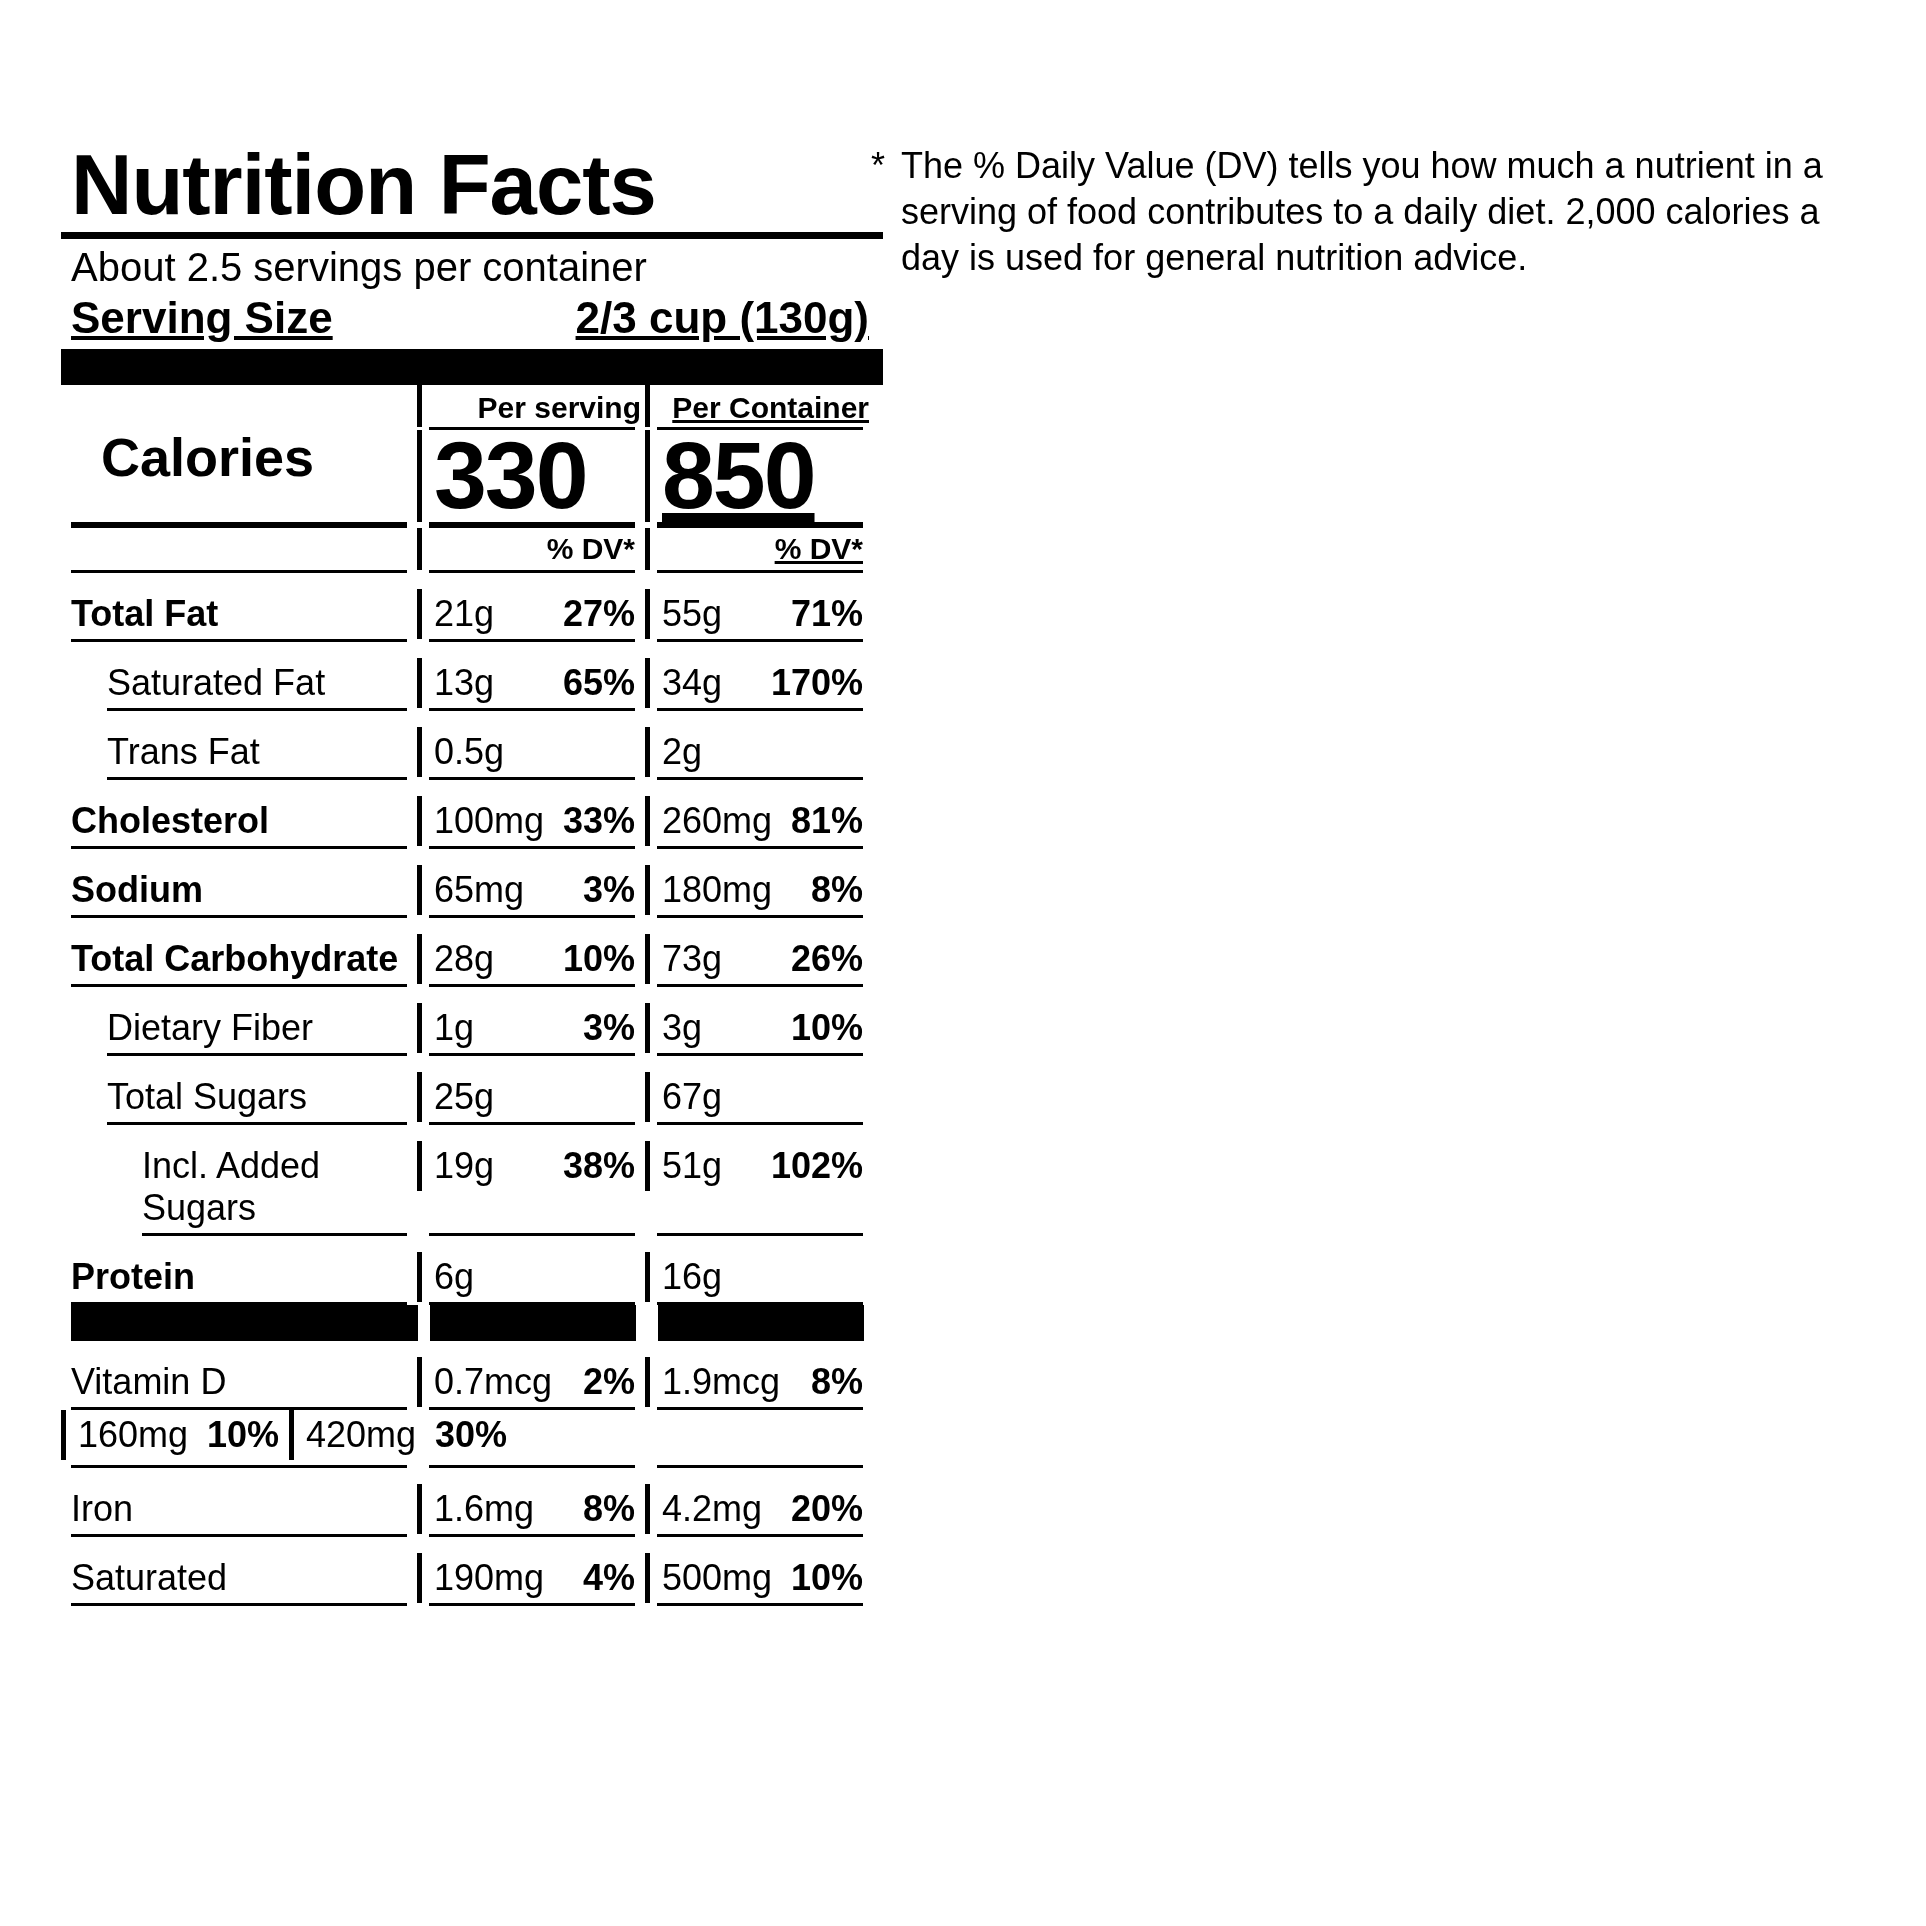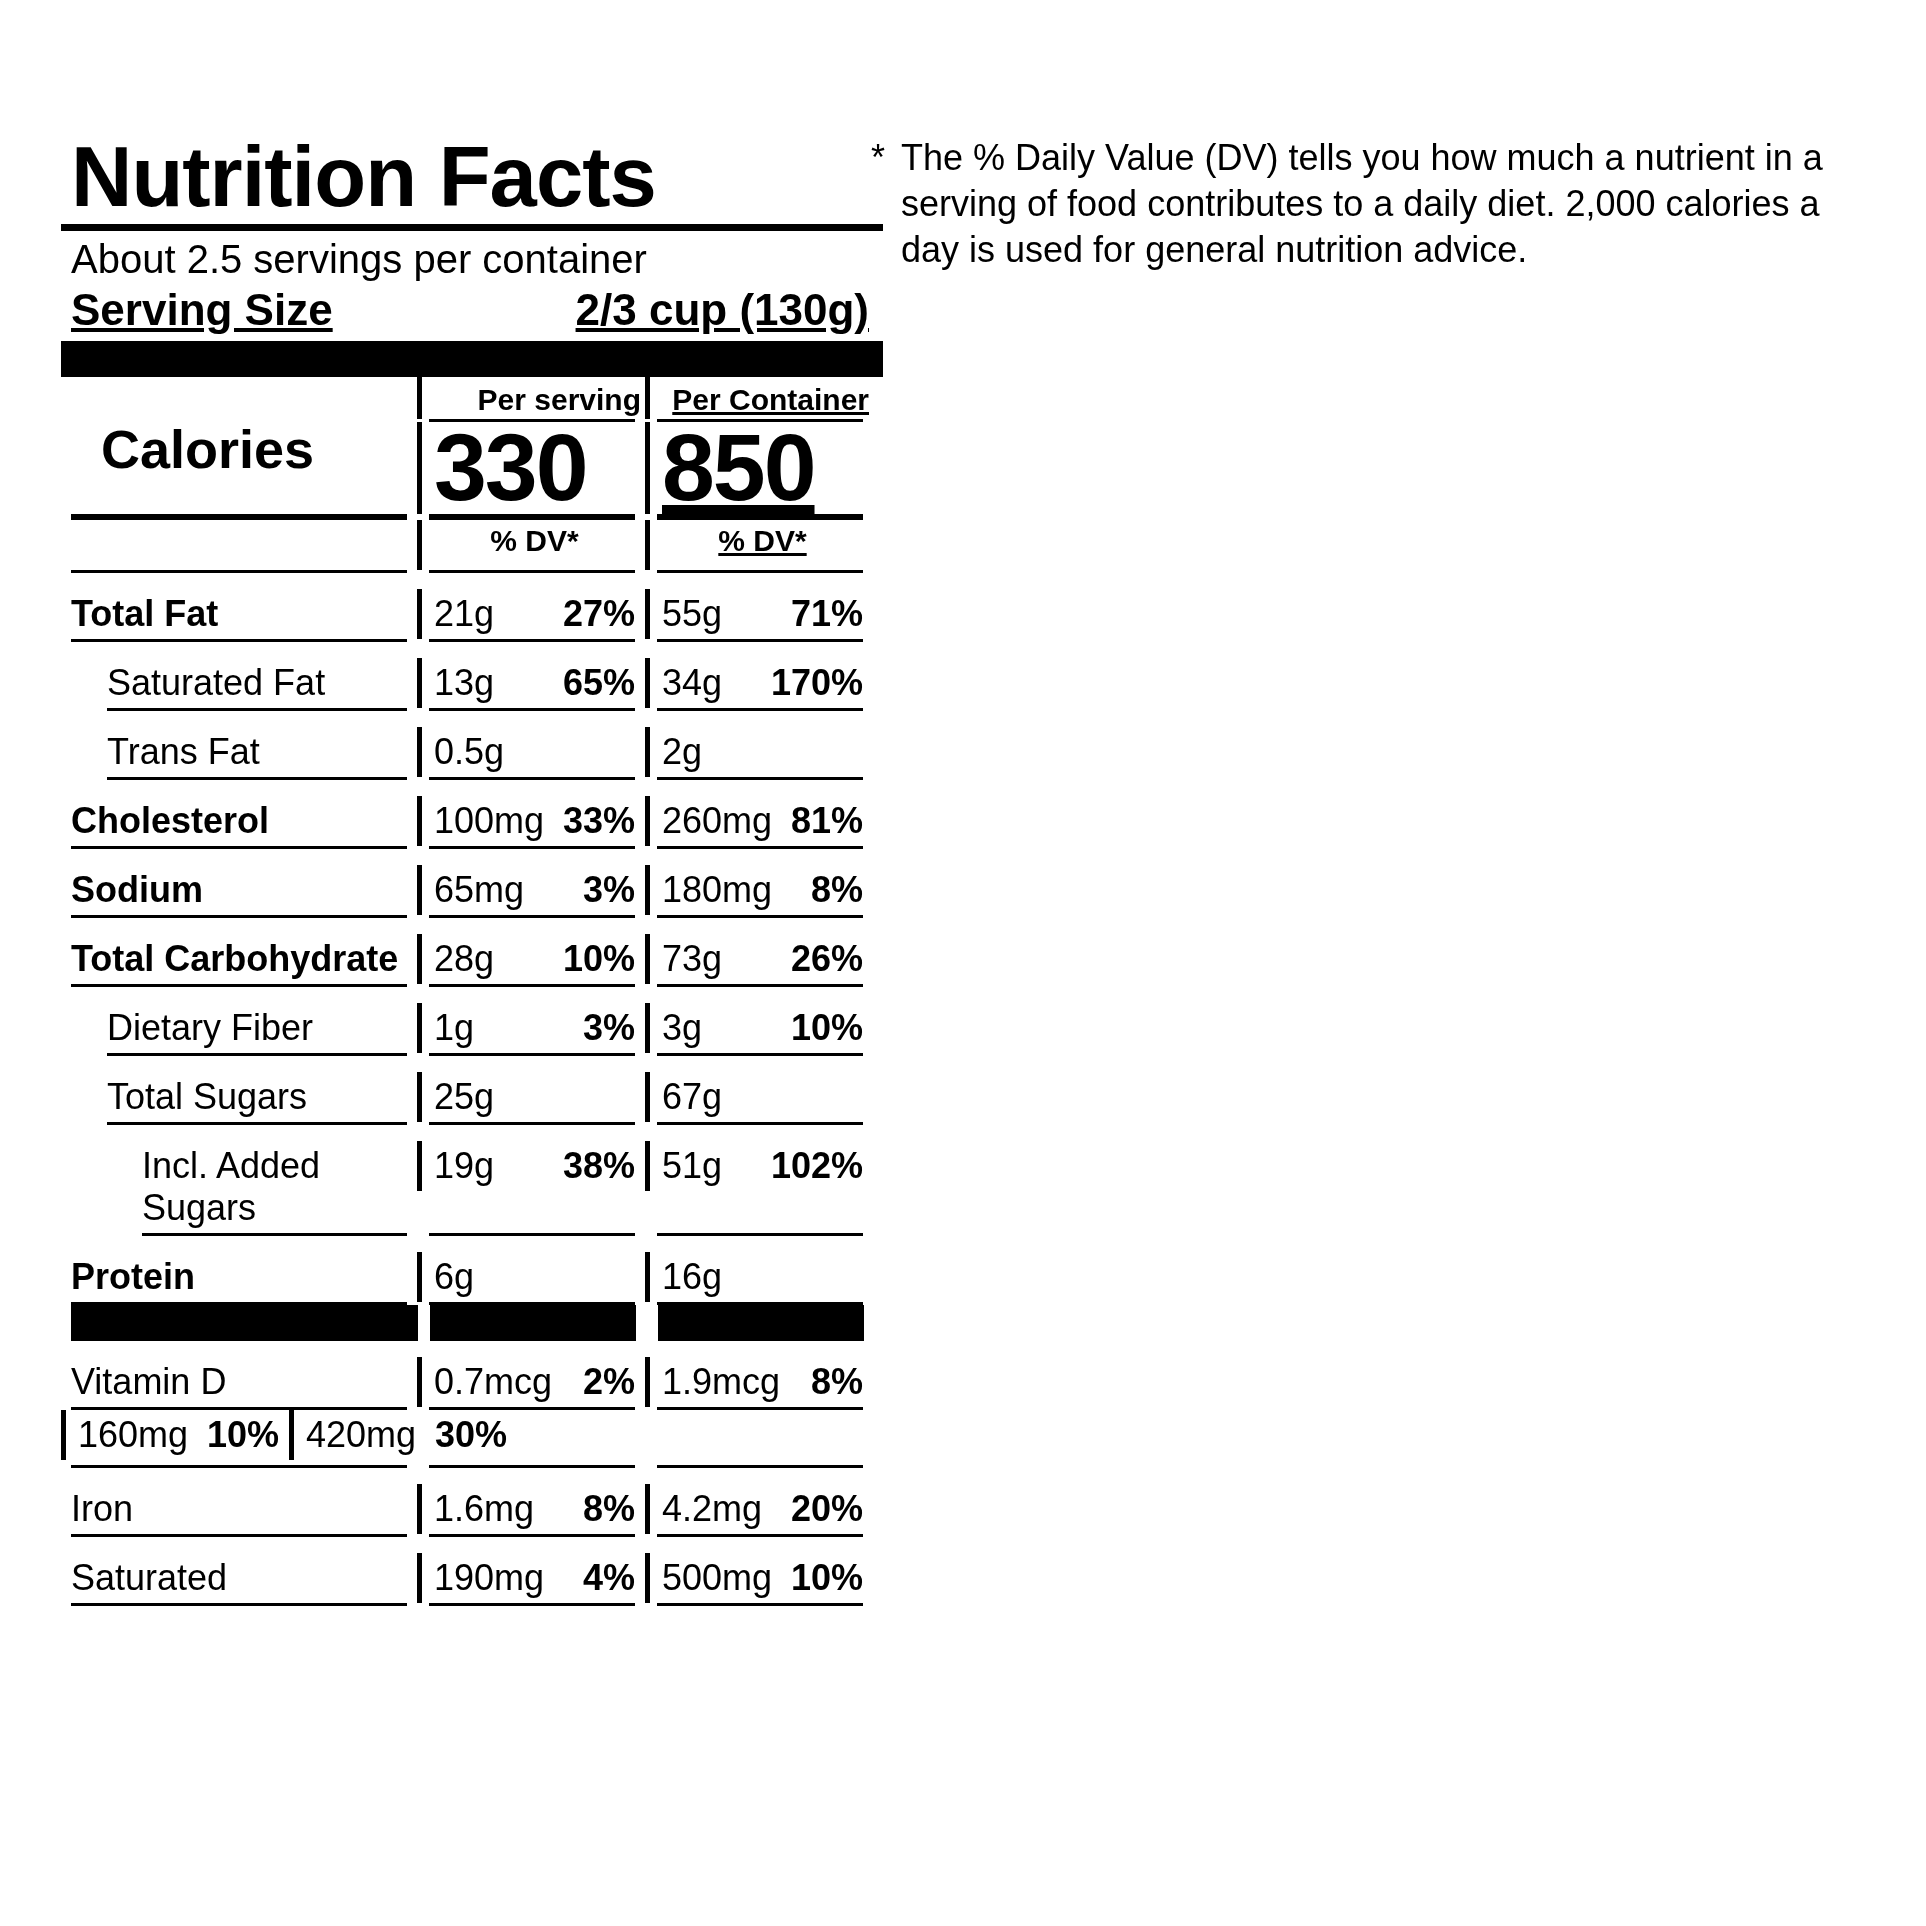--- a/index.html
+++ b/index.html
@@ -11,21 +11,21 @@
     width: 1927px;
     height: 1927px;
     font-family: "Liberation Sans", sans-serif;
     color: #000000;
     position: relative;
     overflow: hidden;
   }
 
   .page {
     position: absolute;
-    left: 0; top: 0;
+    left: 0; top: 8px;
     width: 1927px;
     height: 1491px;
   }
 
   
   .panel {
     position: absolute;
     left: 61px;
     top: 137px;
     width: 822px;
@@ -107,22 +107,22 @@
   .cal-num {
     font-weight: bold;
     font-size: 95px;
     line-height: 0.95;
     letter-spacing: -2px;
     padding-bottom: 2px;
   }
   .dv-cell {
     font-weight: bold;
     font-size: 30px;
-    text-align: center;
-    padding: 4px 10px 12px 0;
+    text-align: right;
+    padding: 4px 10px 4px 0;
   }
 
   
   .n-row {
     display: flex;
     align-items: baseline;
     min-height: 55px;
   }
   .n-name {
     width: 356px;

